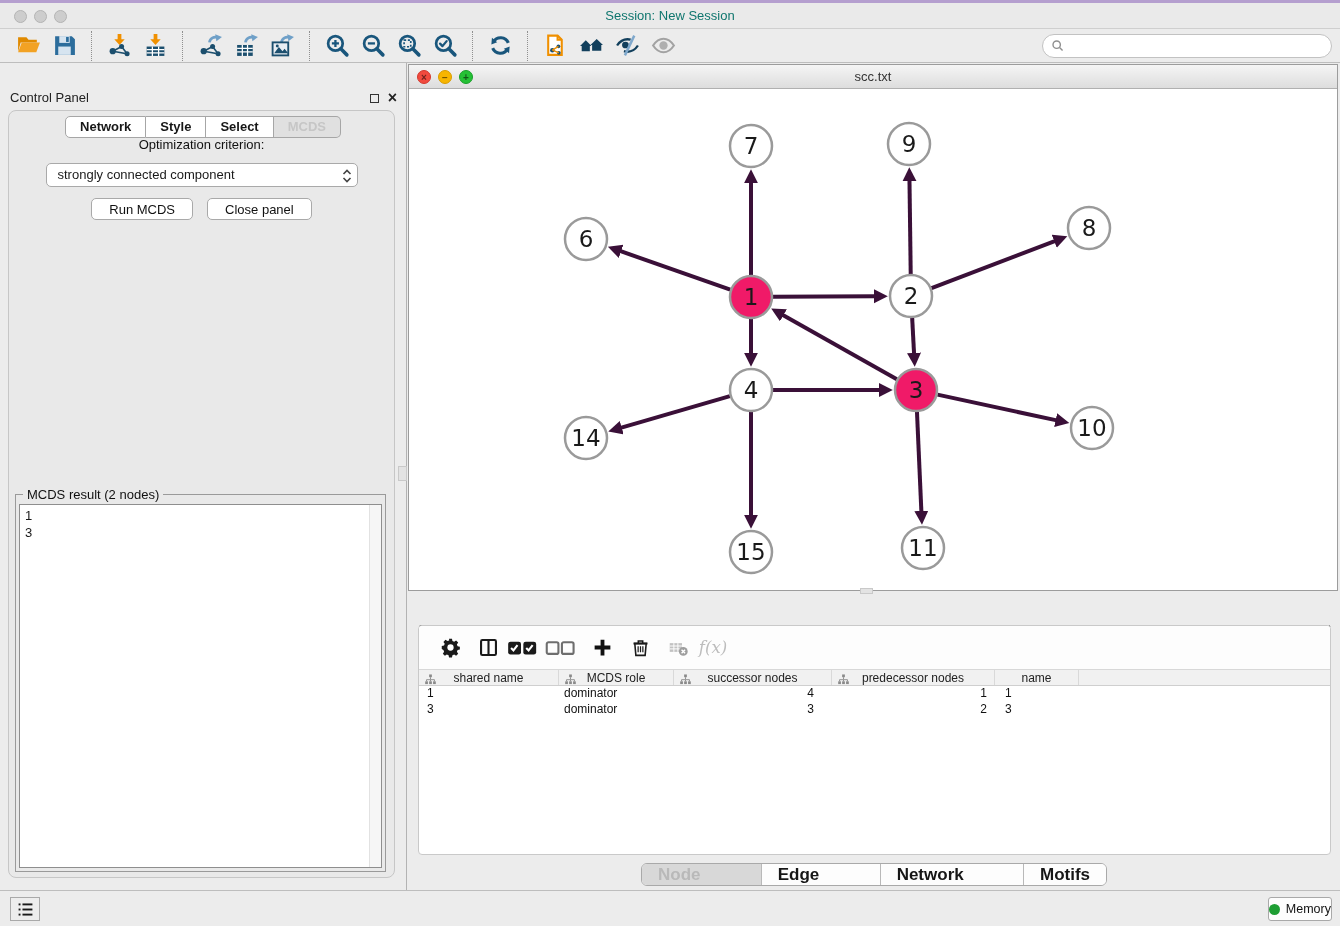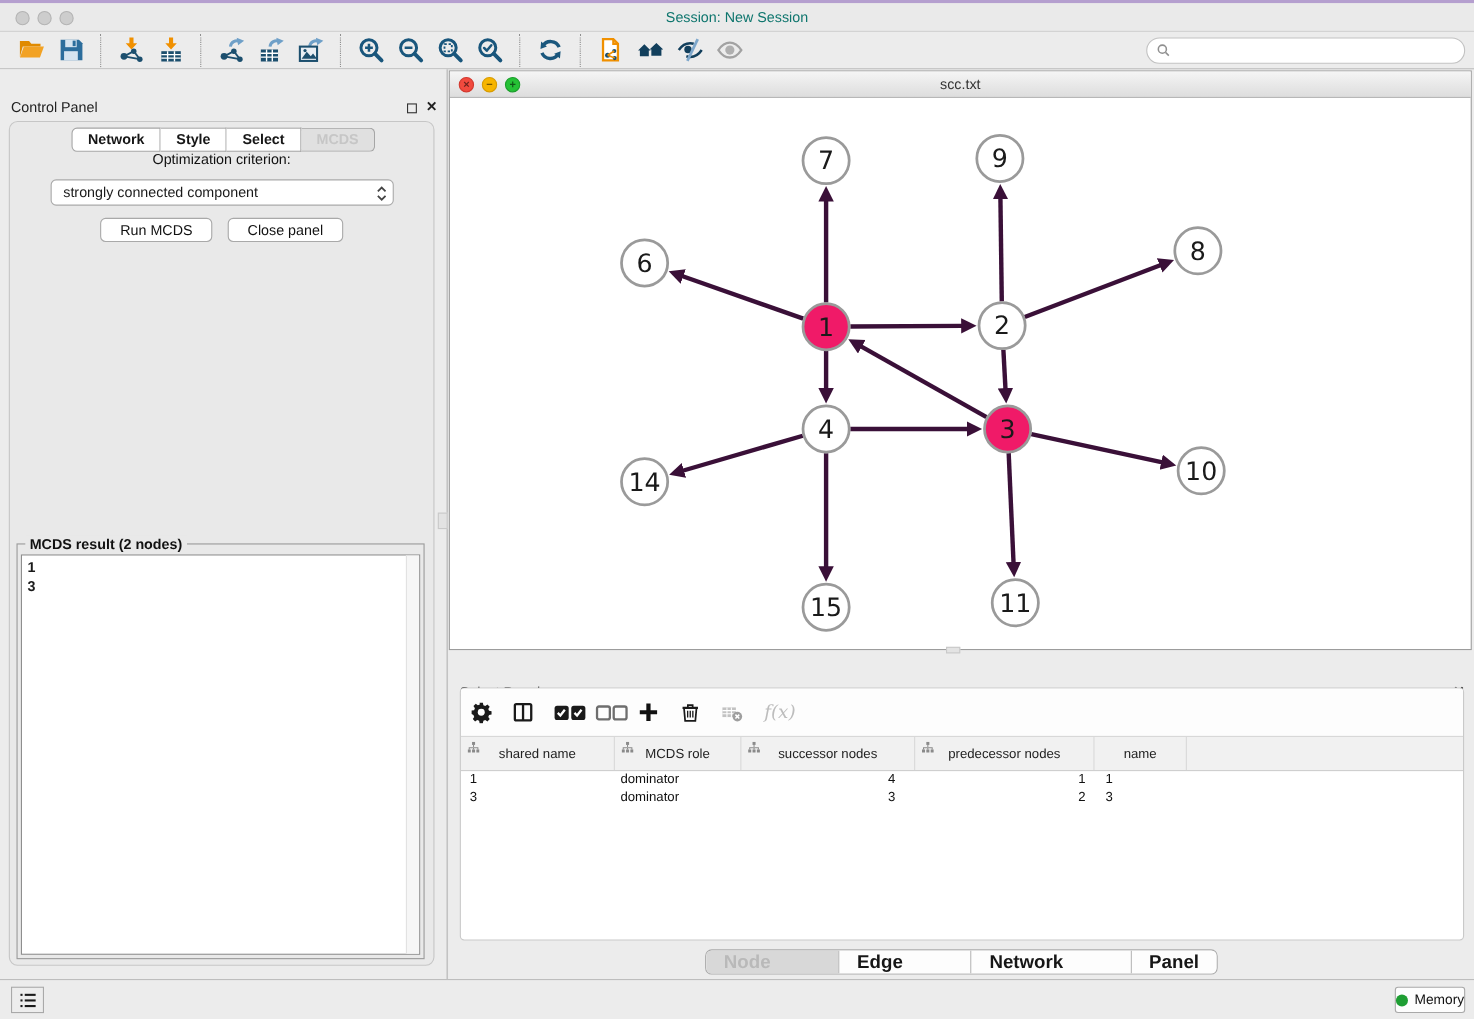--- a/index.html
+++ b/index.html
@@ -36,43 +36,43 @@
   .seg-tab:last-child { border-radius:0 5px 5px 0; }
   .seg-tab.active { background:#e0e0e0; color:#c6c6c6; }
 
   .cp-body { position:absolute; left:8px; right:11px; top:47px; bottom:12px; background:#e9e9e9; border:1px solid #c6c6c6; border-radius:8px; }
   .opt-label { margin-top:26px; text-align:center; font-size:13px; color:#111; }
   .dropdown { position:relative; margin:11px auto 0; width:312px; height:24px; background:#fff; border:1px solid #a9a9a9; border-radius:5px; font-size:13px; line-height:22px; padding-left:11px; cursor:pointer; }
   .dropdown .stepper { position:absolute; right:5px; top:4px; width:10px; height:16px; }
   .btn-row { display:flex; justify-content:center; gap:14px; margin-top:11px; }
   .btn { height:22px; padding:0 17px; background:#fff; border:1px solid #a9a9a9; border-radius:5px; font-size:13px; color:#111; cursor:pointer; }
 
-  .result-box { position:absolute; left:6px; right:8px; top:383px; bottom:5px; border:1px solid #9a9a9a;font-weight:bold; }
+  .result-box { position:absolute; left:6px; right:8px; top:383px; bottom:5px; border:1px solid #9a9a9a; }
   .result-legend { position:absolute; top:-8px; left:7px; background:#e9e9e9; padding:0 4px; font-size:13px; color:#111; }
   .result-text { position:absolute; left:3px; right:3px; top:9px; bottom:3px; background:#fff; border:1px solid #8e8e8e; font-size:13px; line-height:17px; padding:2px 5px; white-space:pre; overflow:hidden; }
   .result-scroll { position:absolute; right:4px; top:10px; bottom:4px; width:12px; background:#f6f6f6; border-left:1px solid #e2e2e2; }
 
   
   .net-window { position:absolute; left:408px; top:64px; width:930px; height:527px; background:#fff; border:1px solid #9c9c9c; }
   .nw-titlebar { height:24px; background:linear-gradient(#f5f5f5,#dddddd); border-bottom:1px solid #b0b0b0; position:relative; }
   .nw-title { text-align:center; line-height:24px; font-size:13px; color:#333; }
   .nw-traffic { position:absolute; left:8px; top:5px; display:flex; gap:7px; }
   .nw-dot { width:14px; height:14px; border-radius:50%; font-size:10px; font-weight:bold; text-align:center; line-height:13px; color:rgba(0,0,0,.55); cursor:pointer; }
   .nw-red { background:#f14a3e; border:1px solid #d3382e; }
   .nw-yellow { background:#f7b500; border:1px solid #d89c00; }
   .nw-green { background:#25c135; border:1px solid #1a9e2a; }
   #graph { position:absolute; left:0; top:24px; }
 
   
   .table-panel { position:absolute; left:408px; top:595px; width:932px; height:295px; background:#ececec; }
   .tp-container { position:absolute; left:10px; right:9px; top:30px; height:230px; background:#fff; border:1px solid #c9c9c9; border-radius:4px; overflow:hidden; }
   .tp-toolbar { height:43px; display:flex; align-items:center; padding-left:8px; background:#fdfdfd; }
-  .tp-tool { height:34px; min-width:34px; display:flex; align-items:center; justify-content:flex-start; background:none; border:none; margin-right:4px; cursor:pointer; }
+  .tp-tool { height:34px; min-width:34px; display:flex; align-items:center; justify-content:flex-end; background:none; border:none; margin-right:4px; cursor:pointer; }
   .tp-tool svg { height:21px; width:auto; }
-  .tbl-head { display:flex; height:32px; background:#f1f1f1; border-top:1px solid #d8d8d8; border-bottom:1px solid #cfcfcf; }
+  .tbl-head { display:flex; height:17px; background:#f1f1f1; border-top:1px solid #d8d8d8; border-bottom:1px solid #cfcfcf; }
   .hcell { position:relative; display:flex; align-items:center; justify-content:center; font-size:12px; color:#222; border-right:1px solid #d9d9d9; }
   .hcell .tree { position:absolute; left:6px; top:4px; width:11px; height:11px; }
   .trow { display:flex; height:16px; font-size:12px; color:#111; }
   .tcell { overflow:hidden; white-space:nowrap; }
 
   .tp-tabs { position:absolute; bottom:4px; left:50%; transform:translateX(-50%); display:flex; height:23px; border:1px solid #a9a9a9; border-radius:6px; overflow:hidden; background:#fdfdfd; }
   .tp-tab { line-height:21px; padding:0 16px; font-size:17px; font-weight:bold; color:#161616; border-left:1px solid #b9b9b9; cursor:pointer; background:#fdfdfd; }
   .tp-tab:first-child { border-left:none; }
   .tp-tab.active { background:#d8d8d8; color:#b9b9b9; }
 
@@ -488,21 +488,21 @@
           <div class="tcell" style="width: 158px; text-align: right; padding-left: 0px; padding-right: 18px;">3</div>
           <div class="tcell" style="width: 163px; text-align: right; padding-left: 0px; padding-right: 8px;">2</div>
           <div class="tcell" style="width: 84px; text-align: left; padding-left: 10px; padding-right: 0px;">3</div>
         </div>
       </div>
   </div>
   <div class="tp-tabs">
       <span class="tp-tab active">Node Table</span>
       <span class="tp-tab">Edge Table</span>
       <span class="tp-tab">Network Table</span>
-      <span class="tp-tab">Panel</span>
+      <span class="tp-tab">Motifs</span>
     </div>
 </div>
 
 <div class="status-bar">
   <button class="list-btn">
     <svg viewBox="0 0 22 22">
         <g fill="#1a1a1a">
           <rect x="3" y="4" width="2.2" height="2.2"></rect>
           <rect x="3" y="9.9" width="2.2" height="2.2"></rect>
           <rect x="3" y="15.8" width="2.2" height="2.2"></rect>

